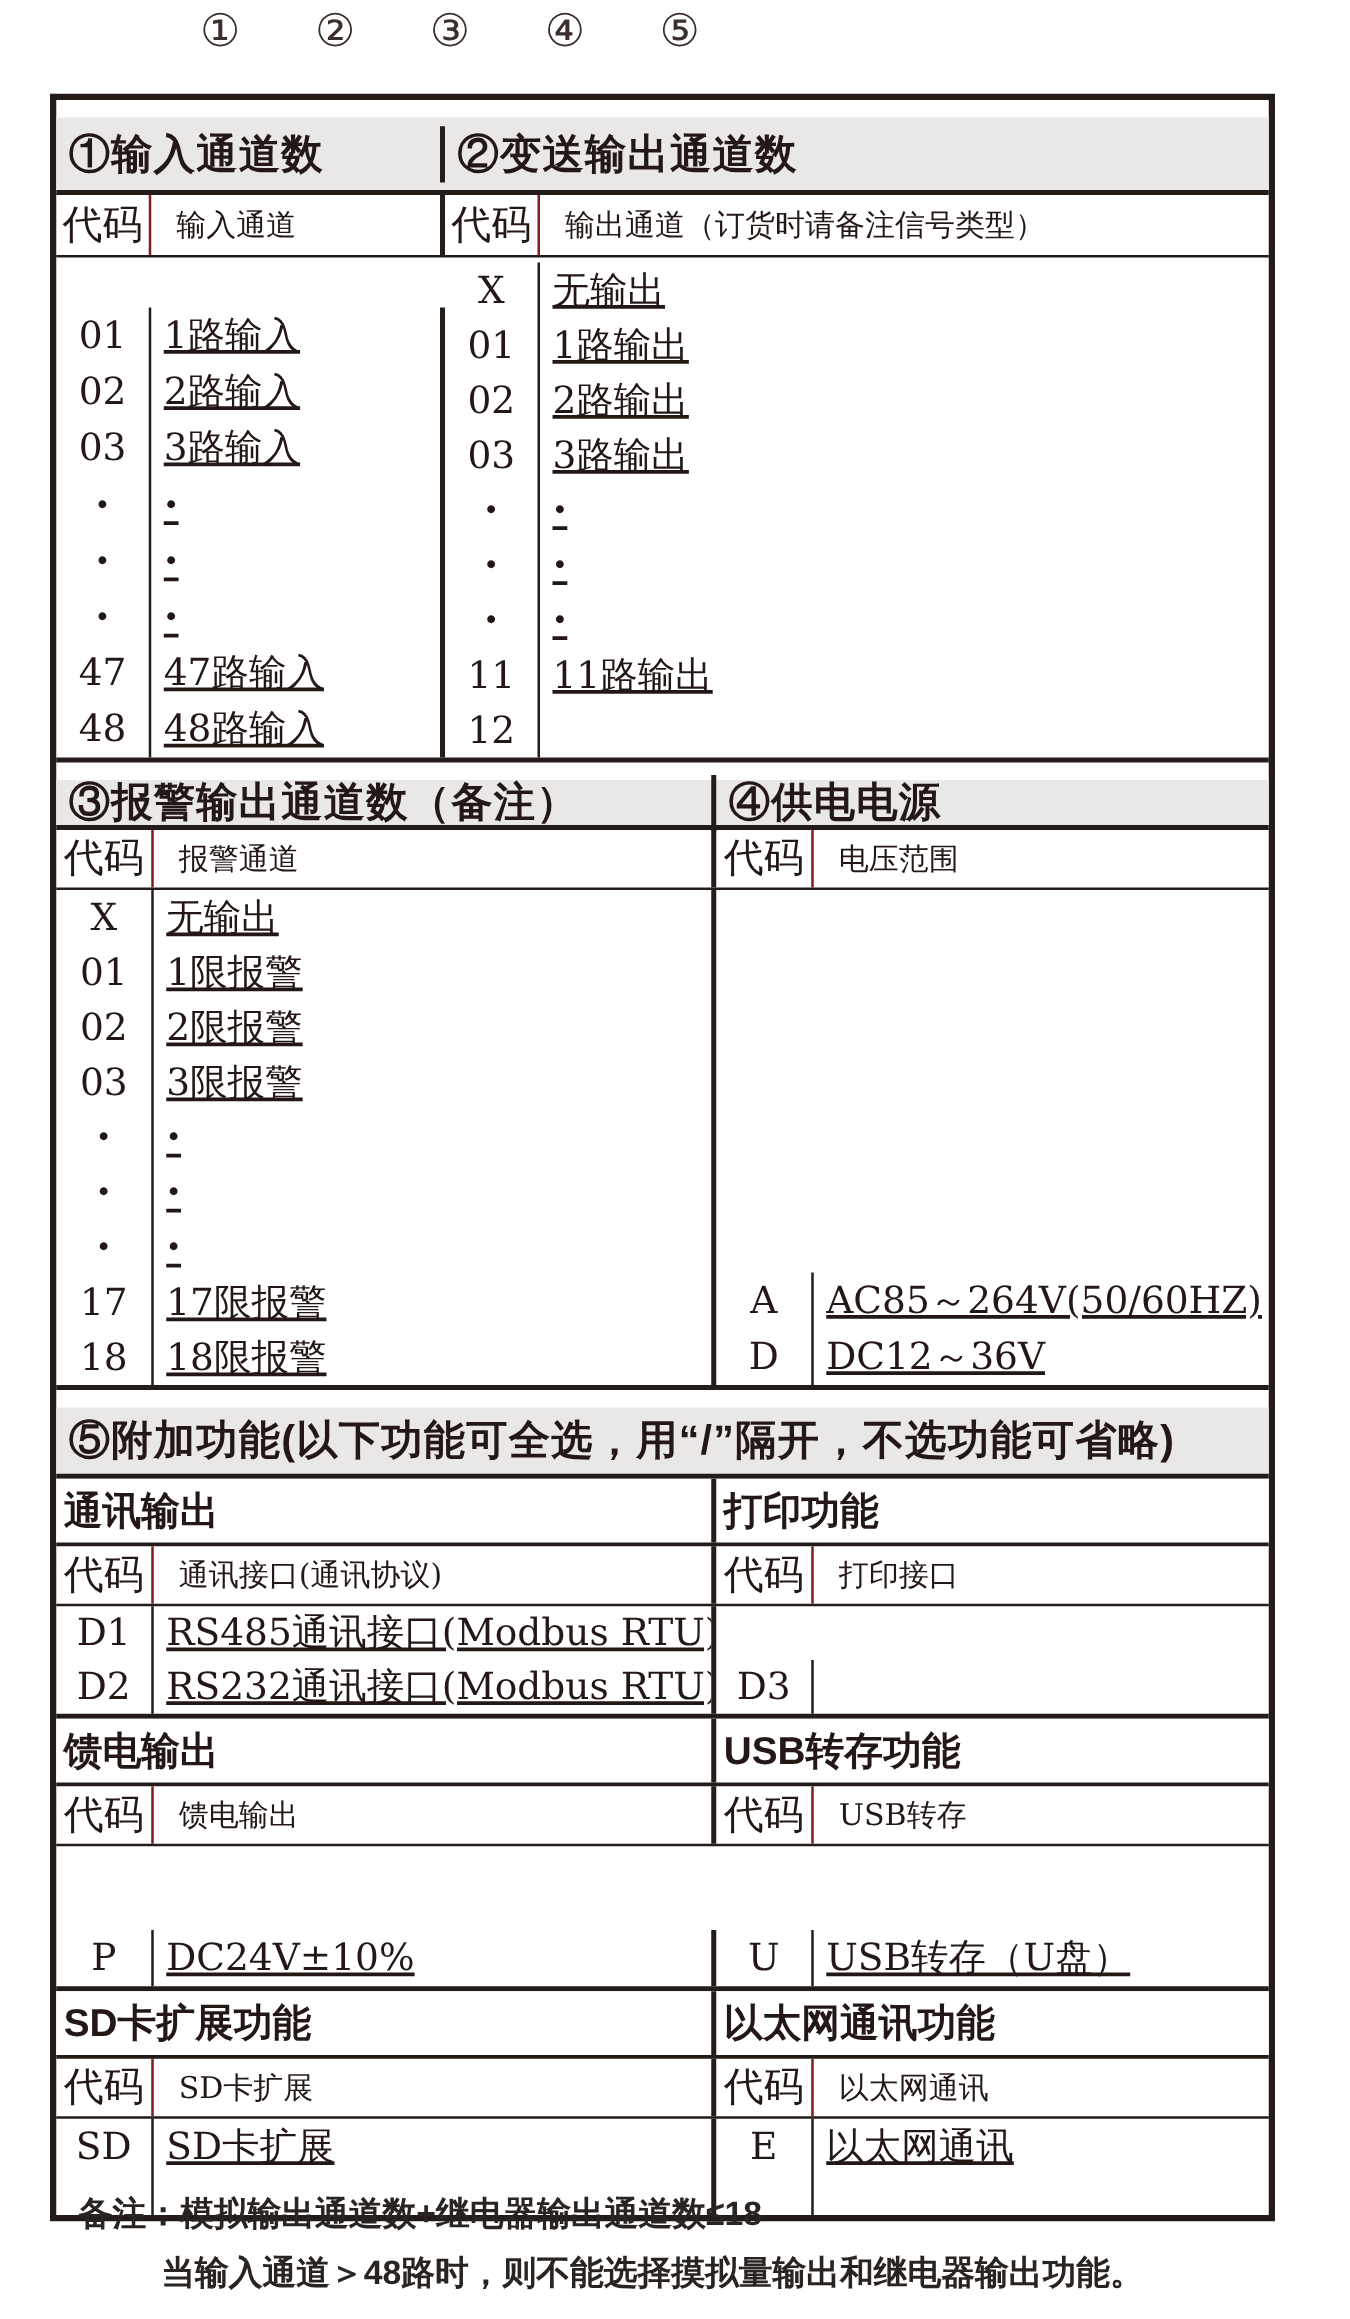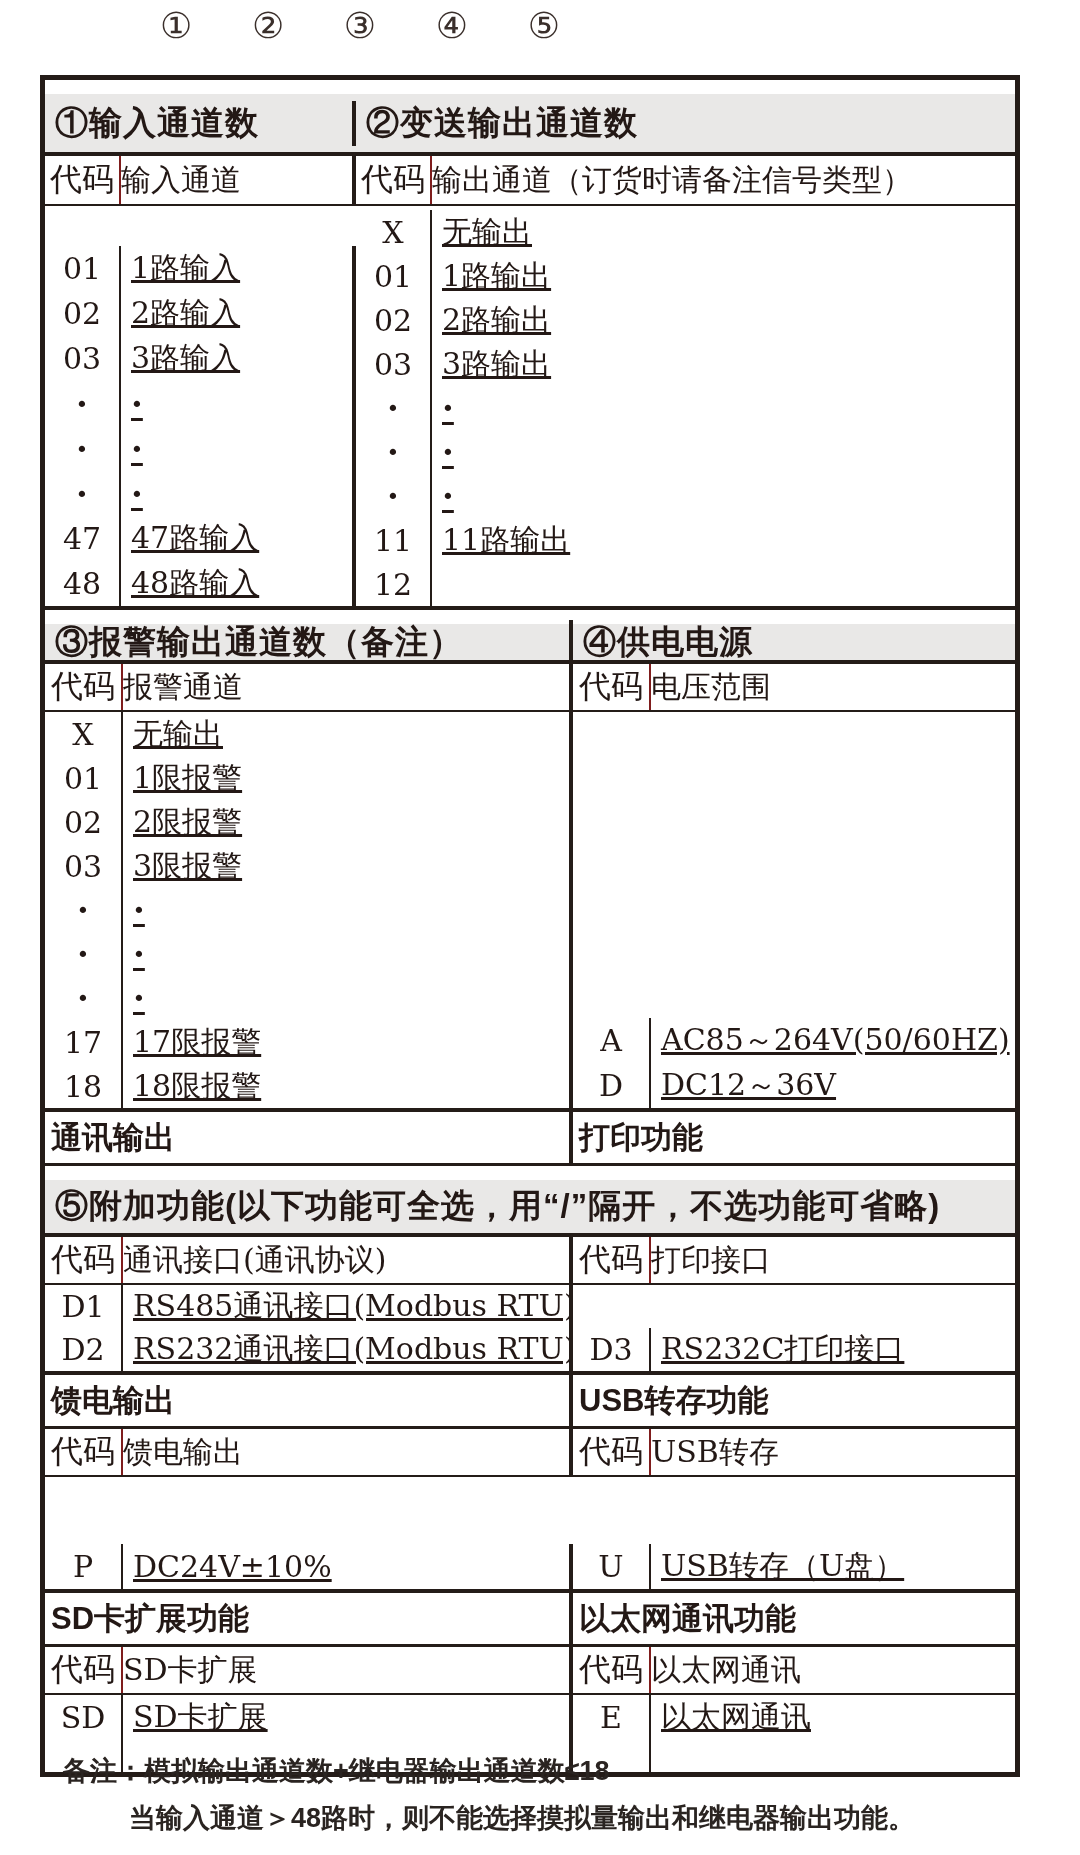--- a/index.html
+++ b/index.html
@@ -43,21 +43,21 @@
   .h48{height:48px;}
   .h404{height:404px;}
   .h400{height:400px;}
   .h90{height:90px;}
   .h116{height:116px;}
   .h77{height:77px;}
   
   .codehead{box-sizing:border-box;border-right:2px solid #7f1d1d;flex:none;
     text-align:right;font-size:32px;display:flex;align-items:center;justify-content:center;
     white-space:nowrap;}
-  .deschead{flex:1;font-size:30px;display:flex;align-items:center;padding-left:0;
+  .deschead{flex:1;font-size:24px;display:flex;align-items:center;padding-left:20px;
     white-space:nowrap;overflow:hidden;}
   .w76{width:76px;}
   .w78{width:78px;}
   
   .codecol{box-sizing:border-box;border-right:2px solid #241c18;flex:none;
     display:flex;flex-direction:column;}
   .desccol{flex:1;display:flex;flex-direction:column;overflow:hidden;}
   .cell{box-sizing:border-box;font-size:30px;white-space:nowrap;flex:none;
     display:flex;align-items:center;}
   .codecol .cell{justify-content:center;}
@@ -201,28 +201,28 @@
             <div class="cell">A</div>
             <div class="cell">D</div>
           </div>
         <div class="desccol">
             <div class="cell">AC85～264V(50/60HZ)</div>
             <div class="cell">DC12～36V</div>
           </div>
       </div>
     </div>
 
+    <div class="row sechead h57 bb4">
+      <div class="cellt" style="display:flex;align-items:center;">⑤附加功能(以下功能可全选，用“/”隔开，不选功能可省略)</div>
+    </div>
+
     <div class="row band h54 bb3">
       <div class="half hl34 cellt">通讯输出</div>
       <div class="hr cellt">打印功能</div>
     </div>
-
-    <div class="row sechead h57 bb4">
-      <div class="cellt" style="display:flex;align-items:center;">⑤附加功能(以下功能可全选，用“/”隔开，不选功能可省略)</div>
-    </div>
     <div class="row h48 bb2">
       <div class="half hl34">
         <div class="codehead w78">代码</div>
         <div class="deschead">通讯接口(通讯协议)</div>
       </div>
       <div class="hr half">
         <div class="codehead w78">代码</div>
         <div class="deschead">打印接口</div>
       </div>
     </div>
@@ -233,23 +233,20 @@
             <div class="cell">D2</div>
           </div>
         <div class="desccol">
             <div class="cell">RS485通讯接口(Modbus RTU)</div>
             <div class="cell">RS232通讯接口(Modbus RTU)</div>
           </div>
       </div>
       <div class="hr half c43">
         <div class="codecol w78">
             <div class="cell">D3</div>
-          </div>
-        <div class="desccol">
-            <div class="cell">RS232C打印接口</div>
           </div>
       </div>
     </div>
 
     <div class="row band h54 bb3">
       <div class="half hl34 cellt">馈电输出</div>
       <div class="hr cellt">USB转存功能</div>
     </div>
     <div class="row h48 bb2">
       <div class="half hl34">

